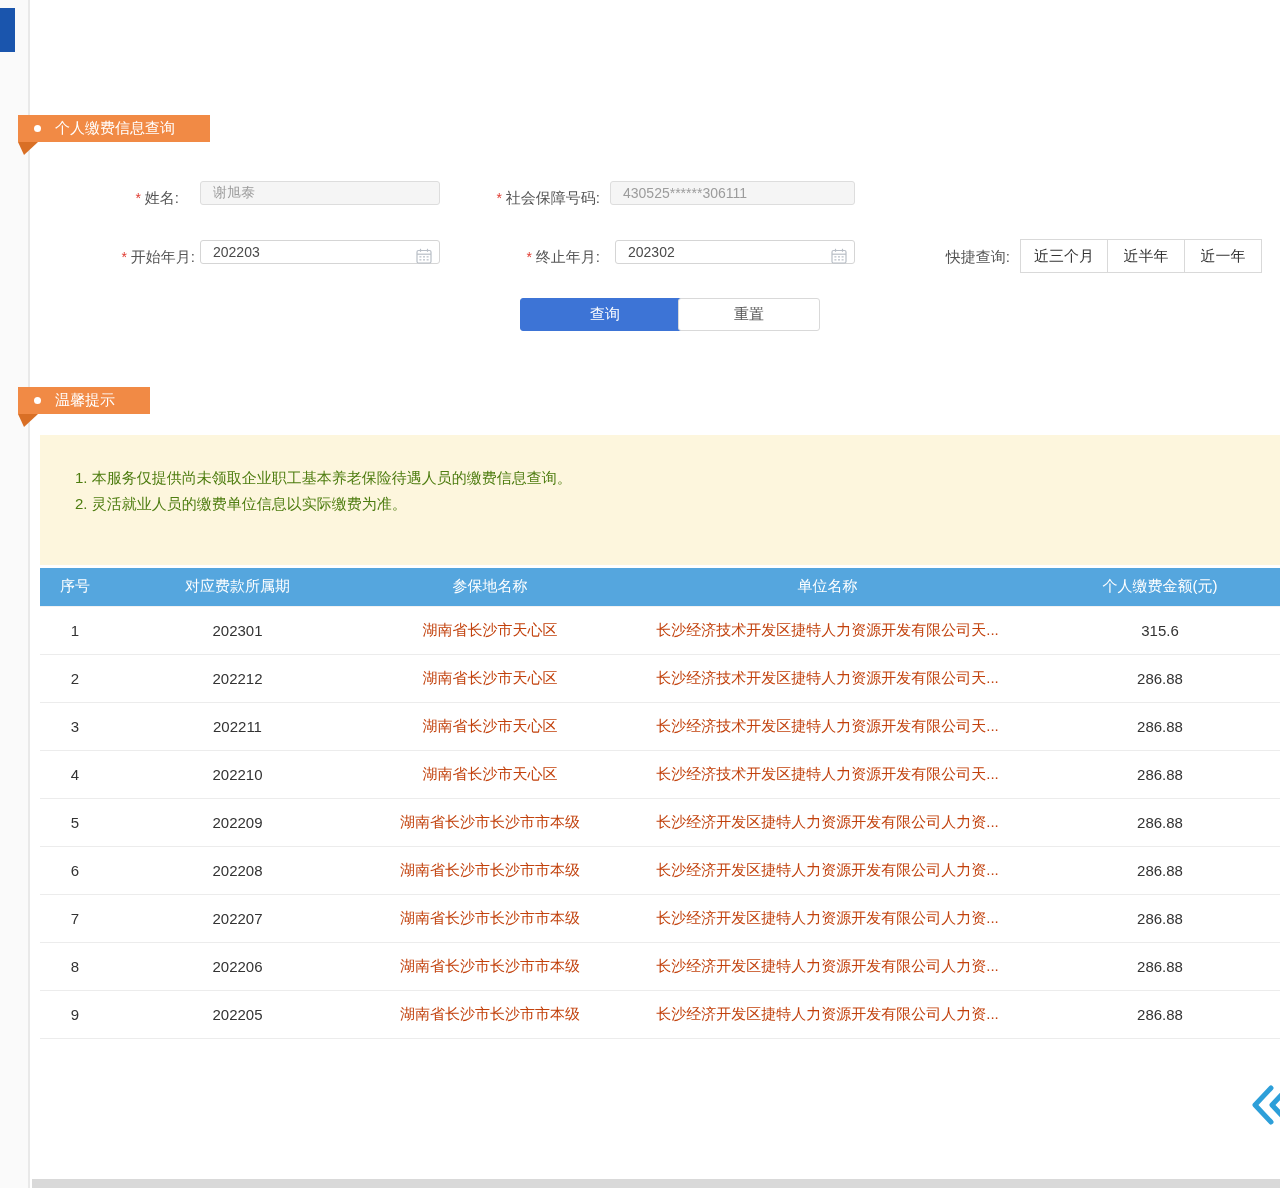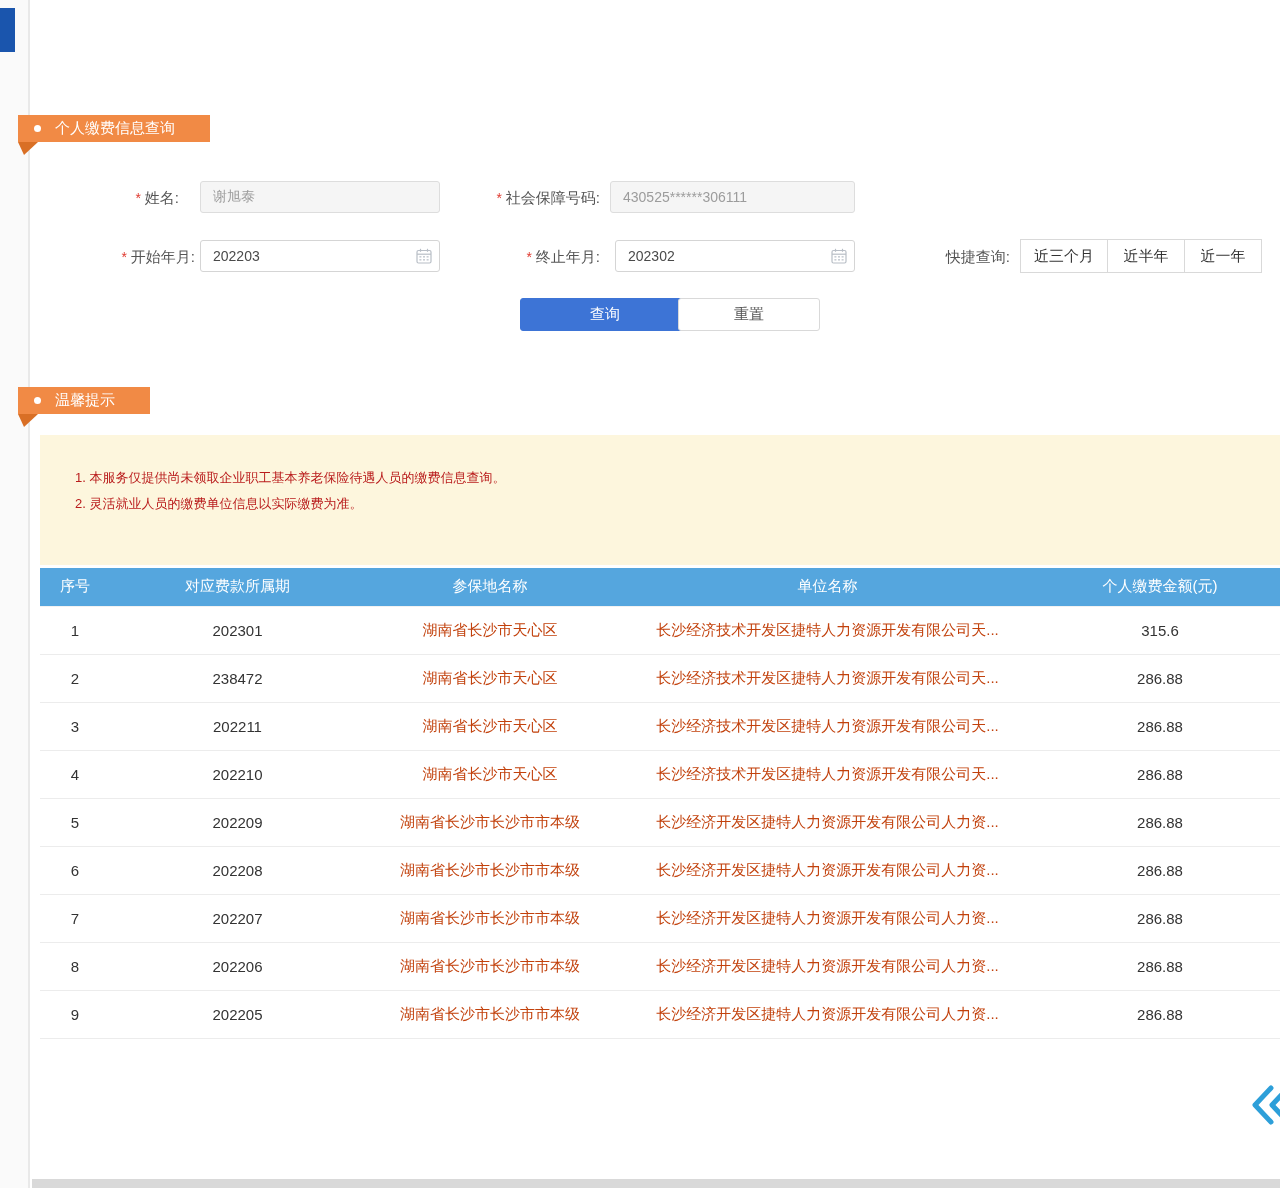--- a/index.html
+++ b/index.html
@@ -18,21 +18,21 @@
   .badge { position:absolute; left:18px; height:27px; background:#f18a45; color:#fff; font-size:15px; display:flex; align-items:center; padding-right:35px; z-index:5; }
   .badge .dot { width:7px; height:7px; border-radius:50%; background:#fff; margin:0 14px 0 16px; flex:0 0 auto; }
   .badge::after { content:""; position:absolute; top:100%; left:0; width:20px; height:13px; background:#d96f25; clip-path:polygon(0 0,100% 0,30% 100%); }
   .badge-query { top:115px; }
   .badge-tips { top:387px; }
 
   
   .flabel { position:absolute; font-size:15px; color:#555; text-align:right; white-space:nowrap; }
   .req { color:#e03a30; margin-right:4px; font-size:14px; }
   .input-wrap { position:absolute; height:32px; }
-  .input-wrap input { width:100%; height:32px; border:1px solid #d5d5d5; border-radius:3px; padding:0 30px 0 12px; font-size:14px; color:#4a4a4a; background:#fff; font-family:inherit; outline:none; }
+  .input-wrap input { width:100%; height:24px; border:1px solid #d5d5d5; border-radius:3px; padding:0 30px 0 12px; font-size:14px; color:#4a4a4a; background:#fff; font-family:inherit; outline:none; }
   .input-wrap.plain input { padding-right:12px; }
   .input-wrap.disabled input { background:#f5f5f5; border-color:#ddd; color:#9c9c9c; }
   .cal-icon { position:absolute; right:8px; top:8px; width:16px; height:16px; cursor:pointer; }
 
   .lbl-name  { top:189px; left:44px;  width:135px;text-align:right; }
   .inp-name  { top:181px; left:200px; width:240px; }
   .lbl-ssn   { top:189px; left:440px; width:160px; }
   .inp-ssn   { top:181px; left:610px; width:245px; }
   .lbl-start { top:248px; left:60px;  width:135px; }
   .inp-start { top:240px; left:200px; width:240px; }
@@ -43,21 +43,21 @@
   .quick-group { position:absolute; top:239px; left:1020px; display:flex; }
   .quick-btn { height:34px; min-width:78px; padding:0 13px; background:#fff; border:1px solid #d9d9d9; font-size:15px; color:#333; display:flex; align-items:center; justify-content:center; margin-left:-1px; cursor:pointer; white-space:nowrap; }
   .quick-btn:first-child { margin-left:0; }
 
   .btn { position:absolute; top:298px; height:33px; font-size:15px; border-radius:3px; display:flex; align-items:center; justify-content:center; cursor:pointer; }
   .btn-query { left:520px; width:170px; background:#3d74d6; color:#fff; border:1px solid #3d74d6; }
   .btn-reset { left:678px; width:142px; background:#fff; color:#555; border:1px solid #d9d9d9; }
 
   
   .notice { position:absolute; top:435px; left:40px; right:0; height:130px; background:#fdf6dd; padding:30px 20px 0 35px; }
-  .notice p { font-size:13px; color:#b91c1c; line-height:26px; }
+  .notice p { font-size:15px; color:#4d7c0f; line-height:26px; }
 
   
   .pay-table { position:absolute; top:568px; left:40px; right:0; border-collapse:collapse; table-layout:fixed; width:1240px; }
   .pay-table th { background:#55a6de; color:#fff; font-weight:400; font-size:15px; height:38px; text-align:center; }
   .pay-table td { height:48px; text-align:center; font-size:15px; color:#c2410c; border-bottom:1px solid #ececec; white-space:nowrap; overflow:hidden; }
   .pay-table td.c0, .pay-table td.c1, .pay-table td.c4 { color:#333; }
   .pay-table tbody tr:first-child td { border-top:1px solid #f2f2f2; }
 
   
   .collapse-btn { position:absolute; top:1082px; left:1250px; width:44px; height:46px; cursor:pointer; }
@@ -163,21 +163,21 @@
     <tbody>
         <tr>
           <td class="c0">1</td>
           <td class="c1">202301</td>
           <td class="c2">湖南省长沙市天心区</td>
           <td class="c3">长沙经济技术开发区捷特人力资源开发有限公司天...</td>
           <td class="c4">315.6</td>
         </tr>
         <tr>
           <td class="c0">2</td>
-          <td class="c1">238472</td>
+          <td class="c1">202212</td>
           <td class="c2">湖南省长沙市天心区</td>
           <td class="c3">长沙经济技术开发区捷特人力资源开发有限公司天...</td>
           <td class="c4">286.88</td>
         </tr>
         <tr>
           <td class="c0">3</td>
           <td class="c1">202211</td>
           <td class="c2">湖南省长沙市天心区</td>
           <td class="c3">长沙经济技术开发区捷特人力资源开发有限公司天...</td>
           <td class="c4">286.88</td>

